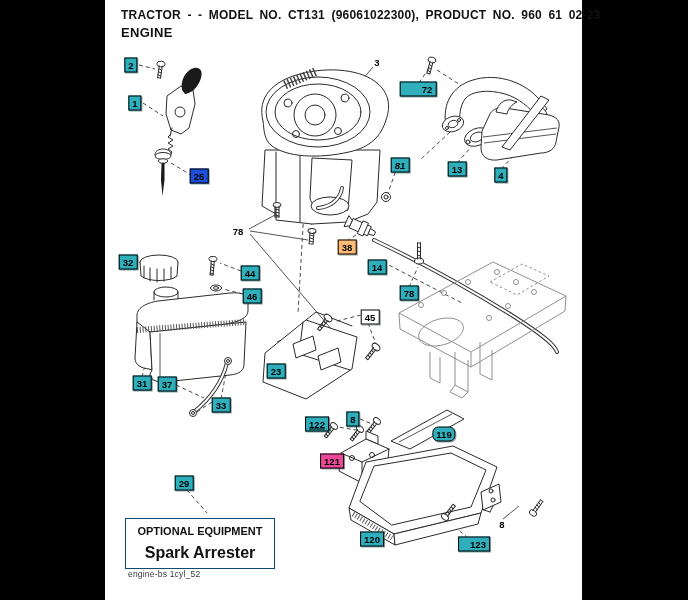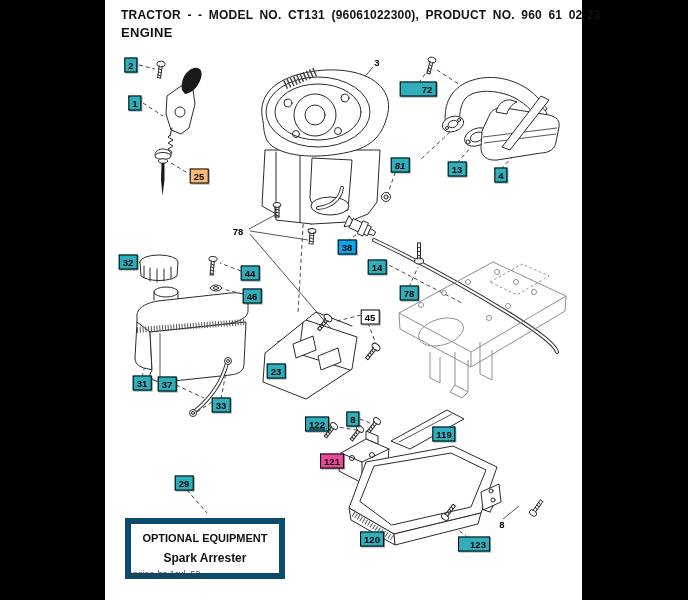--- a/index.html
+++ b/index.html
@@ -20,25 +20,25 @@
   .subtitle{
     position:absolute;left:16px;top:25px;
     font-size:13px;font-weight:bold;color:#111;letter-spacing:.3px;
   }
   .footer-note{
     position:absolute;left:23px;top:569px;
     font-size:8.5px;color:#3a3a3a;letter-spacing:.2px;
   }
   .optional-box{
     position:absolute;left:20px;top:518px;width:148px;height:49px;
-    border:6px solid #0c4a6e;background:#fff;
+    border:1px solid #0c4a6e;background:#fff;
     display:flex;flex-direction:column;align-items:center;justify-content:space-evenly;
   }
   .optional-box .l1{font-size:11px;font-weight:bold;color:#111;}
-  .optional-box .l2{font-size:12px;font-weight:bold;color:#111;}
+  .optional-box .l2{font-size:16px;font-weight:bold;color:#111;}
   .diagram-svg{position:absolute;left:0;top:0;}
   
   svg *{vector-effect:non-scaling-stroke;}
   svg .s{stroke:#2b2b2b;fill:none;stroke-width:1;stroke-linejoin:round;stroke-linecap:round;}
   svg .w{stroke:#2b2b2b;fill:#fff;stroke-width:1;stroke-linejoin:round;}
   svg .blk{fill:#1a1a1a;stroke:none;}
   svg .lt{stroke:#8f8f8f;fill:none;stroke-width:1;stroke-linejoin:round;}
   svg .dash{stroke:#4a4a4a;fill:none;stroke-width:1;stroke-dasharray:4 3;}
   svg .dash2{stroke:#8f8f8f;fill:none;stroke-width:1;stroke-dasharray:2.5 2.5;}
   svg .thin{stroke:#2b2b2b;fill:none;stroke-width:.8;}
@@ -312,39 +312,39 @@
     <g transform="translate(533,513) rotate(215)">
       <ellipse class="w" cx="0" cy="0" rx="4" ry="2.7"></ellipse>
       <path class="s" d="M-1.5,2 L-1.5,15 M1.5,2 L1.5,15 M-1.5,15 L1.5,15 M-1.5,5 L1.5,6 M-1.5,8 L1.5,9 M-1.5,11 L1.5,12"></path>
     </g>
   </g>
 </svg>
 
 <div style="position:absolute;left:0;top:0;width:688px;height:600px;pointer-events:none;">
     <div class="callout boxed" style="left: 131px; top: 65px; background: rgb(47, 175, 188);">2</div>
     <div class="callout boxed" style="left: 135px; top: 103px; background: rgb(47, 175, 188);">1</div>
-    <div class="callout boxed" style="left: 199px; top: 176px; background: #fdba74;">25</div>
+    <div class="callout boxed" style="left: 199px; top: 176px; background: #1d4ed8;">25</div>
     <div class="callout" style="left: 377px; top: 62px;">3</div>
     <div class="callout boxed" style="left: 418px; top: 89px; background: rgb(47, 175, 188); padding-left: 21px;">72</div>
     <div class="callout boxed" style="left: 457px; top: 169px; background: rgb(47, 175, 188);">13</div>
     <div class="callout boxed" style="left: 501px; top: 175px; background: rgb(47, 175, 188);">4</div>
     <div class="callout boxed" style="left: 400px; top: 165px; background: rgb(47, 175, 188); font-style: italic;">81</div>
     <div class="callout" style="left: 238px; top: 231px;">78</div>
-    <div class="callout boxed" style="left: 347px; top: 247px; background: #0ea5e9;">38</div>
+    <div class="callout boxed" style="left: 347px; top: 247px; background: #fdba74;">38</div>
     <div class="callout boxed" style="left: 377px; top: 267px; background: rgb(47, 175, 188);">14</div>
     <div class="callout boxed" style="left: 409px; top: 293px; background: rgb(47, 175, 188);">78</div>
     <div class="callout boxed" style="left: 128px; top: 262px; background: rgb(47, 175, 188);">32</div>
     <div class="callout boxed" style="left: 250px; top: 273px; background: rgb(47, 175, 188);">44</div>
     <div class="callout boxed" style="left: 252px; top: 296px; background: rgb(47, 175, 188);">46</div>
     <div class="callout boxed" style="left: 370px; top: 317px; background: #ffffff;">45</div>
     <div class="callout boxed" style="left: 276px; top: 348px; background: rgb(47, 175, 188); margin-top: 23px;">23</div>
     <div class="callout boxed" style="left: 142px; top: 383px; background: rgb(47, 175, 188);">31</div>
     <div class="callout boxed" style="left: 167px; top: 384px; background: rgb(47, 175, 188);">37</div>
     <div class="callout boxed" style="left: 221px; top: 405px; background: rgb(47, 175, 188);">33</div>
     <div class="callout boxed" style="left: 353px; top: 419px; background: rgb(47, 175, 188);">8</div>
     <div class="callout boxed" style="left: 317px; top: 424px; background: rgb(47, 175, 188); text-decoration: underline;">122</div>
-    <div class="callout boxed" style="left: 444px; top: 434px; background: rgb(47, 175, 188);">119</div>
+    <div class="callout boxed" style="left: 444px; top: 434px; background: rgb(47, 175, 188); border-radius: 6px;">119</div>
     <div class="callout boxed" style="left: 332px; top: 461px; background: #ec4899;">121</div>
     <div class="callout boxed" style="left: 184px; top: 483px; background: rgb(47, 175, 188);">29</div>
     <div class="callout boxed" style="left: 372px; top: 539px; background: rgb(47, 175, 188);">120</div>
     <div class="callout boxed" style="left: 474px; top: 544px; background: rgb(47, 175, 188); padding-left: 11px;">123</div>
     <div class="callout" style="left: 502px; top: 524px;">8</div>
   </div>
 
 </body></html>

